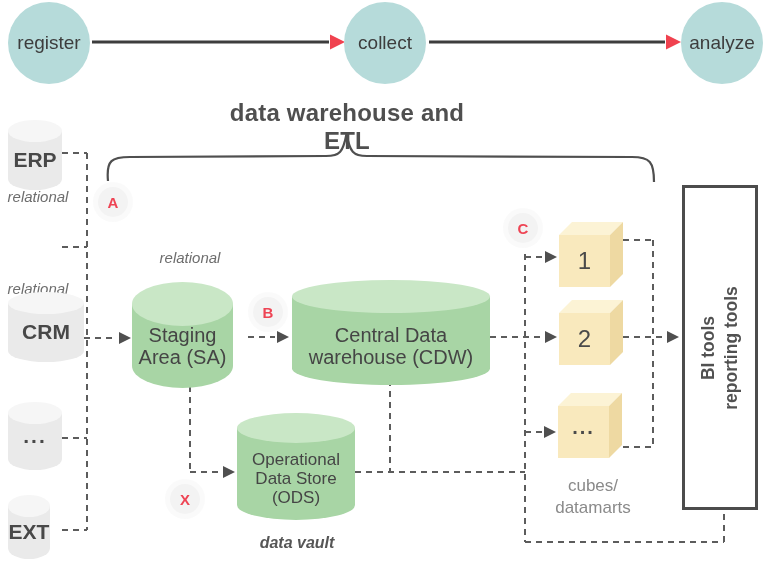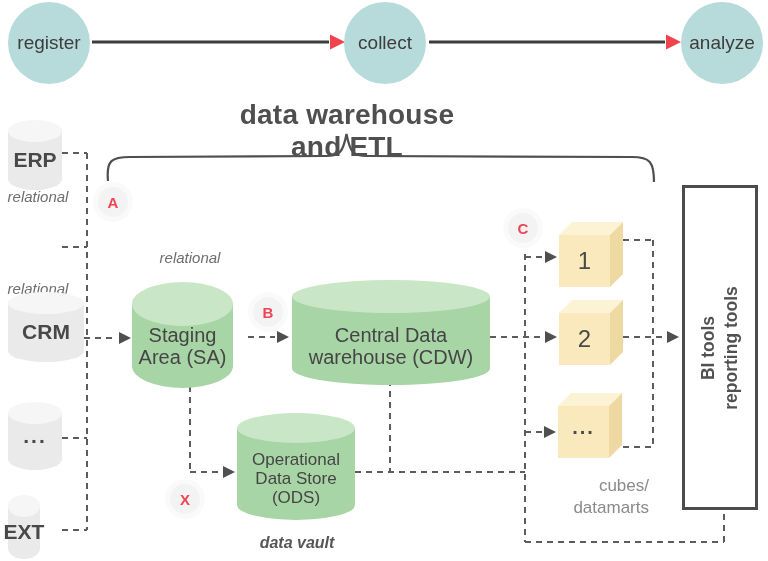--- a/index.html
+++ b/index.html
@@ -6,21 +6,21 @@
   .stage{position:relative;width:768px;height:561px;background:#fff;overflow:hidden;
          font-family:"Liberation Sans",sans-serif;color:#474747;}
   svg.connectors{position:absolute;left:0;top:0;width:768px;height:561px;}
 
   
   .step{position:absolute;width:82px;height:82px;border-radius:50%;background:#b6dbda;
         display:flex;align-items:center;justify-content:center;font-size:19px;color:#3d3d3d;}
 
   
   .title{position:absolute;left:226px;top:99px;width:242px;text-align:center;
-         font-size:28px;font-weight:bold;color:#4f4f4f;letter-spacing:.2px;}
+         font-size:24px;font-weight:bold;color:#4f4f4f;letter-spacing:.2px;}
 
   
   .cyl{position:absolute;}
   .cyl-cap{position:absolute;left:0;right:0;top:0;height:var(--eh);border-radius:50%;z-index:2;}
   .cyl-body{position:absolute;left:0;right:0;top:calc(var(--eh)/2);bottom:0;
             border-radius:0 0 50% 50% / 0 0 calc(var(--eh)/2) calc(var(--eh)/2);}
   .gray .cyl-cap{background:#f6f6f6;}
   .gray .cyl-body{background:#eaeaea;}
   .green .cyl-cap{background:#c9e7c6;}
   .green .cyl-body{background:#a8d5a5;}
@@ -39,21 +39,21 @@
               font-style:italic;font-weight:bold;font-size:16px;color:#565656;}
 
   
   .cube{position:absolute;width:64px;height:65px;}
   .cube-top{position:absolute;left:0;top:0;width:64px;height:13px;background:#fcf3d5;
             clip-path:polygon(13px 0,64px 0,51px 13px,0 13px);}
   .cube-side{position:absolute;left:51px;top:0;width:13px;height:65px;background:#eed9a2;
              clip-path:polygon(13px 0,13px 52px,0 65px,0 13px);}
   .cube-front{position:absolute;left:0;top:13px;width:51px;height:52px;background:#f9e9bd;
               display:flex;align-items:center;justify-content:center;font-size:24px;color:#4a4a4a;}
-  .cube-caption{position:absolute;left:537px;top:475px;width:112px;text-align:right;
+  .cube-caption{position:absolute;left:537px;top:475px;width:112px;text-align:center;
                 font-size:17px;line-height:22px;color:#8a8a8a;}
 
   
   .bi-box{position:absolute;left:682px;top:185px;width:70px;height:319px;border:3px solid #4c4c4c;background:#fff;}
   .bi-text{position:absolute;left:50%;top:50%;transform:translate(-50%,-50%) rotate(-90deg);
            white-space:nowrap;text-align:center;font-size:17.5px;font-weight:bold;
            line-height:23px;color:#515151;}
 
   
   .badge{position:absolute;width:30px;height:30px;border-radius:50%;background:#f3f3f3;
@@ -137,21 +137,21 @@
     <div class="cyl-cap"></div>
     <div class="cyl-label">CRM</div>
   </div>
 
   <div class="cyl gray" style="left:8px;top:402px;width:54px;height:68px;--eh:22px;">
     <div class="cyl-body"></div>
     <div class="cyl-cap"></div>
     <div class="cyl-label dots-label">...</div>
   </div>
 
-  <div class="cyl gray" style="left:8px;top:495px;width:32px;height:64px;--eh:22px;">
+  <div class="cyl gray" style="left:8px;top:495px;width:42px;height:64px;--eh:22px;">
     <div class="cyl-body"></div>
     <div class="cyl-cap"></div>
     <div class="cyl-label">EXT</div>
   </div>
 
   <div class="type-note" style="left:130px;top:248px;width:120px;">relational</div>
   <div class="cyl green" style="left:132px;top:282px;width:101px;height:106px;--eh:44px;">
     <div class="cyl-body"></div>
     <div class="cyl-cap"></div>
     <div class="cyl-label sa-label">

